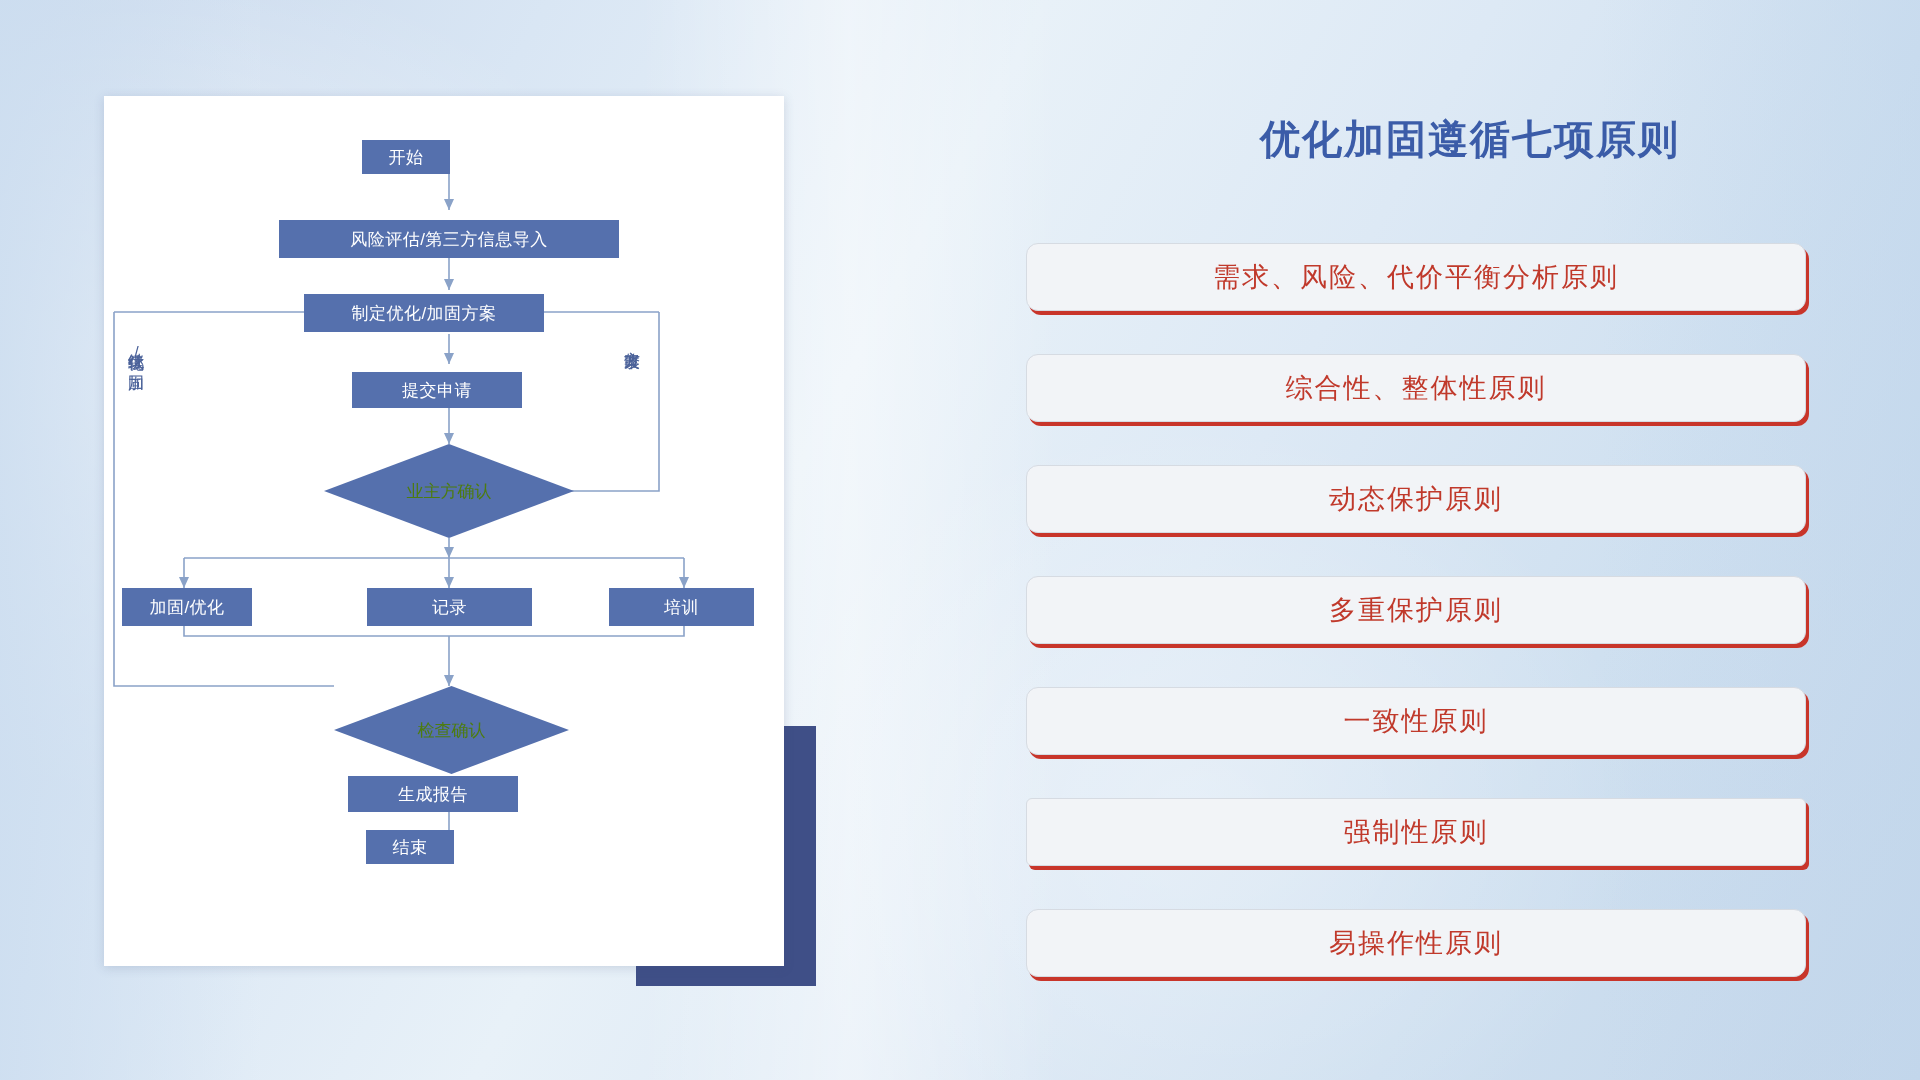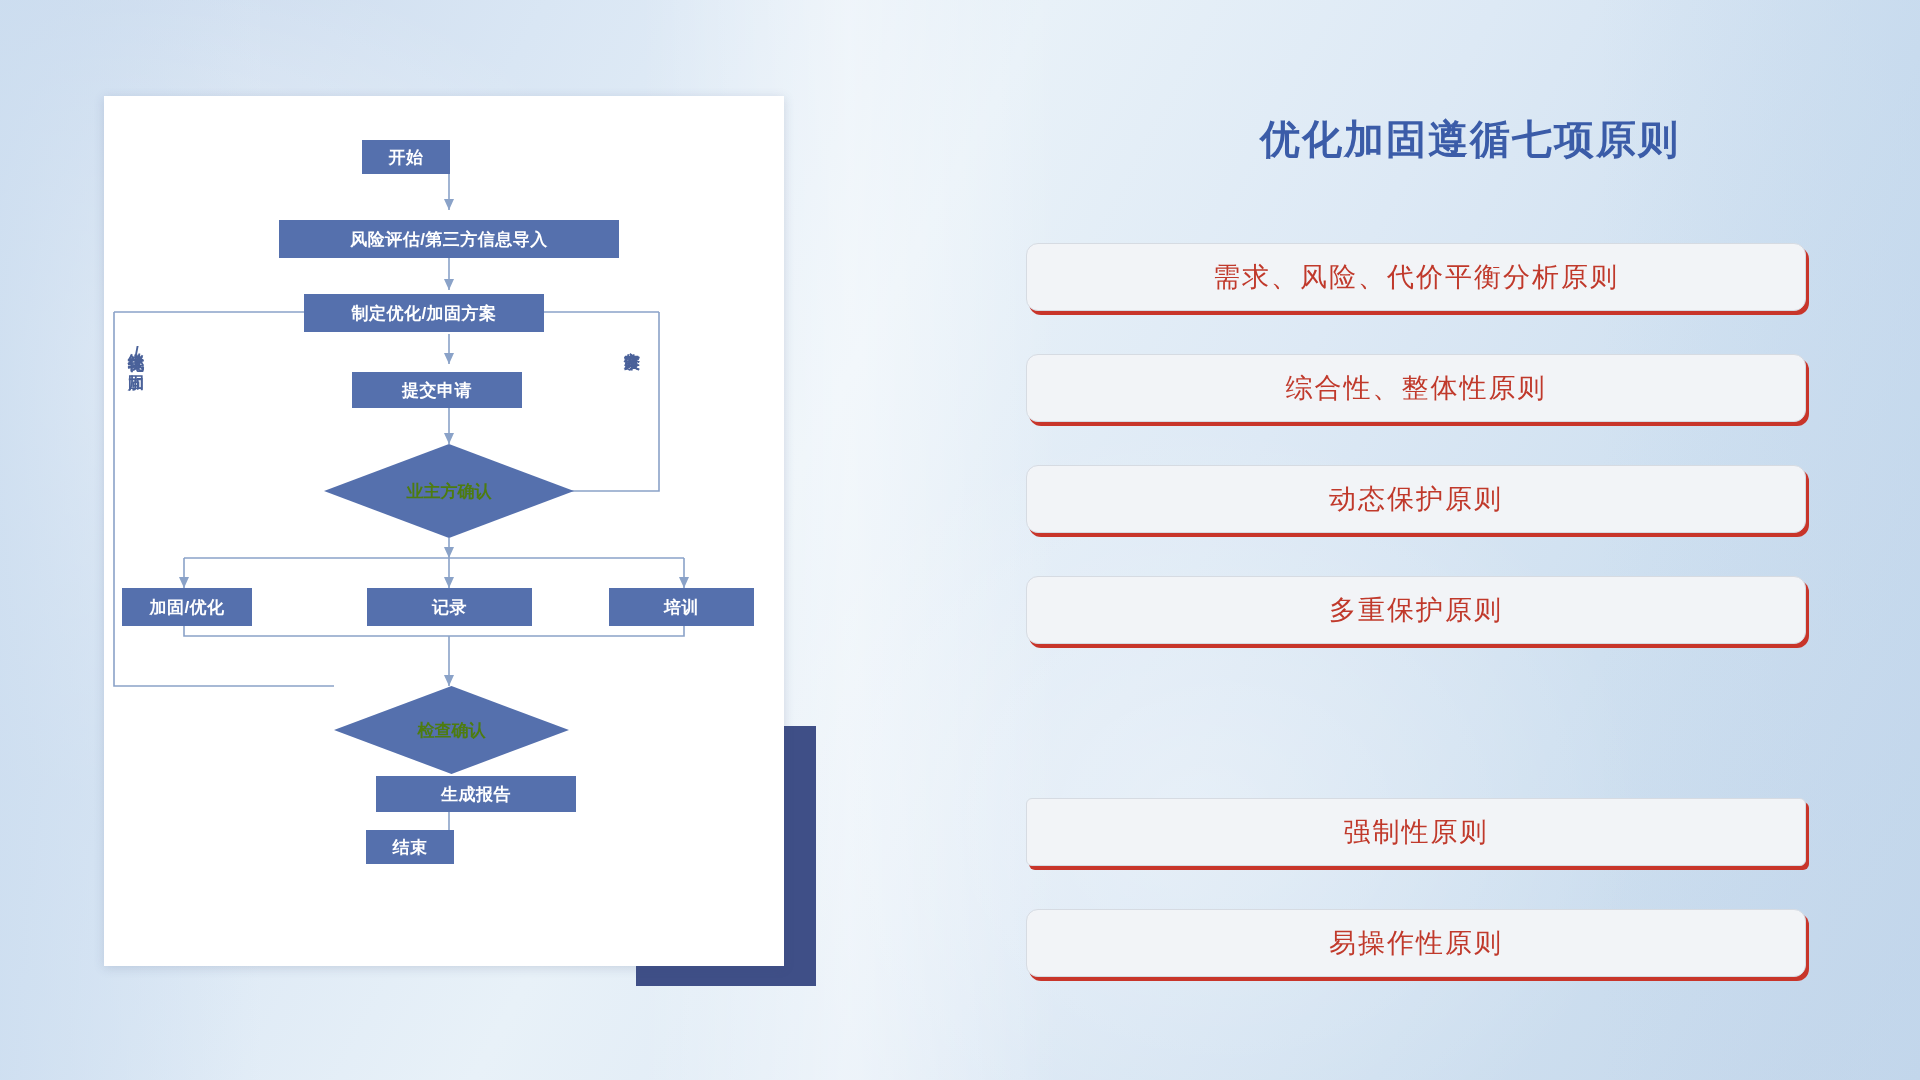--- a/index.html
+++ b/index.html
@@ -47,21 +47,20 @@
     background: #3f4f87;
   }
   .card {
     position: absolute;
     left: 104px;
     top: 96px;
     width: 680px;
     height: 870px;
     background: #ffffff;
     box-shadow: 0 2px 10px rgba(60,80,120,0.18);
-    font-weight: bold;
   }
   .flow {
     position: absolute;
     left: 0; top: 0; width: 680px; height: 870px;
   }
   .node {
     position: absolute;
     background: #5570ad;
     color: #ffffff;
     font-size: 17px;
@@ -232,21 +231,21 @@
 
       <div class="node" style="left:505px; top:492px; width:145px; height:38px;">
         <span>培训</span>
       </div>
 
       <div class="diamond-wrap" style="left:230px; top:590px; width:235px; height:88px;">
         <div class="diamond"></div>
         <span class="diamond-label">检查确认</span>
       </div>
 
-      <div class="node" style="left:272px; top:680px; width:200px; height:36px;">
+      <div class="node" style="left:244px; top:680px; width:170px; height:36px;">
         <span>生成报告</span>
       </div>
 
       <div class="node" style="left:262px; top:734px; width:88px; height:34px;">
         <span>结束</span>
       </div>
 
       <div class="vtext" style="left:22px; top:244px;">继续优化/加固</div>
 
       <div class="vtext" style="left:518px; top:242px;">方案修改</div>
@@ -260,19 +259,22 @@
   </div>
   <div class="pill" style="top:354px;">
     <span class="pill-label">综合性、整体性原则</span>
   </div>
   <div class="pill" style="top:465px;">
     <span class="pill-label">动态保护原则</span>
   </div>
   <div class="pill" style="top:576px;font-family:Liberation Mono, monospace;">
     <span class="pill-label">多重保护原则</span>
   </div>
+  <div class="pill" style="top:687px;">
+    <span class="pill-label">一致性原则</span>
+  </div>
   <div class="pill" style="top:798px;border-radius:6px;">
     <span class="pill-label">强制性原则</span>
   </div>
   <div class="pill" style="top:909px;">
     <span class="pill-label">易操作性原则</span>
   </div>
 </div>
 
 </body></html>

